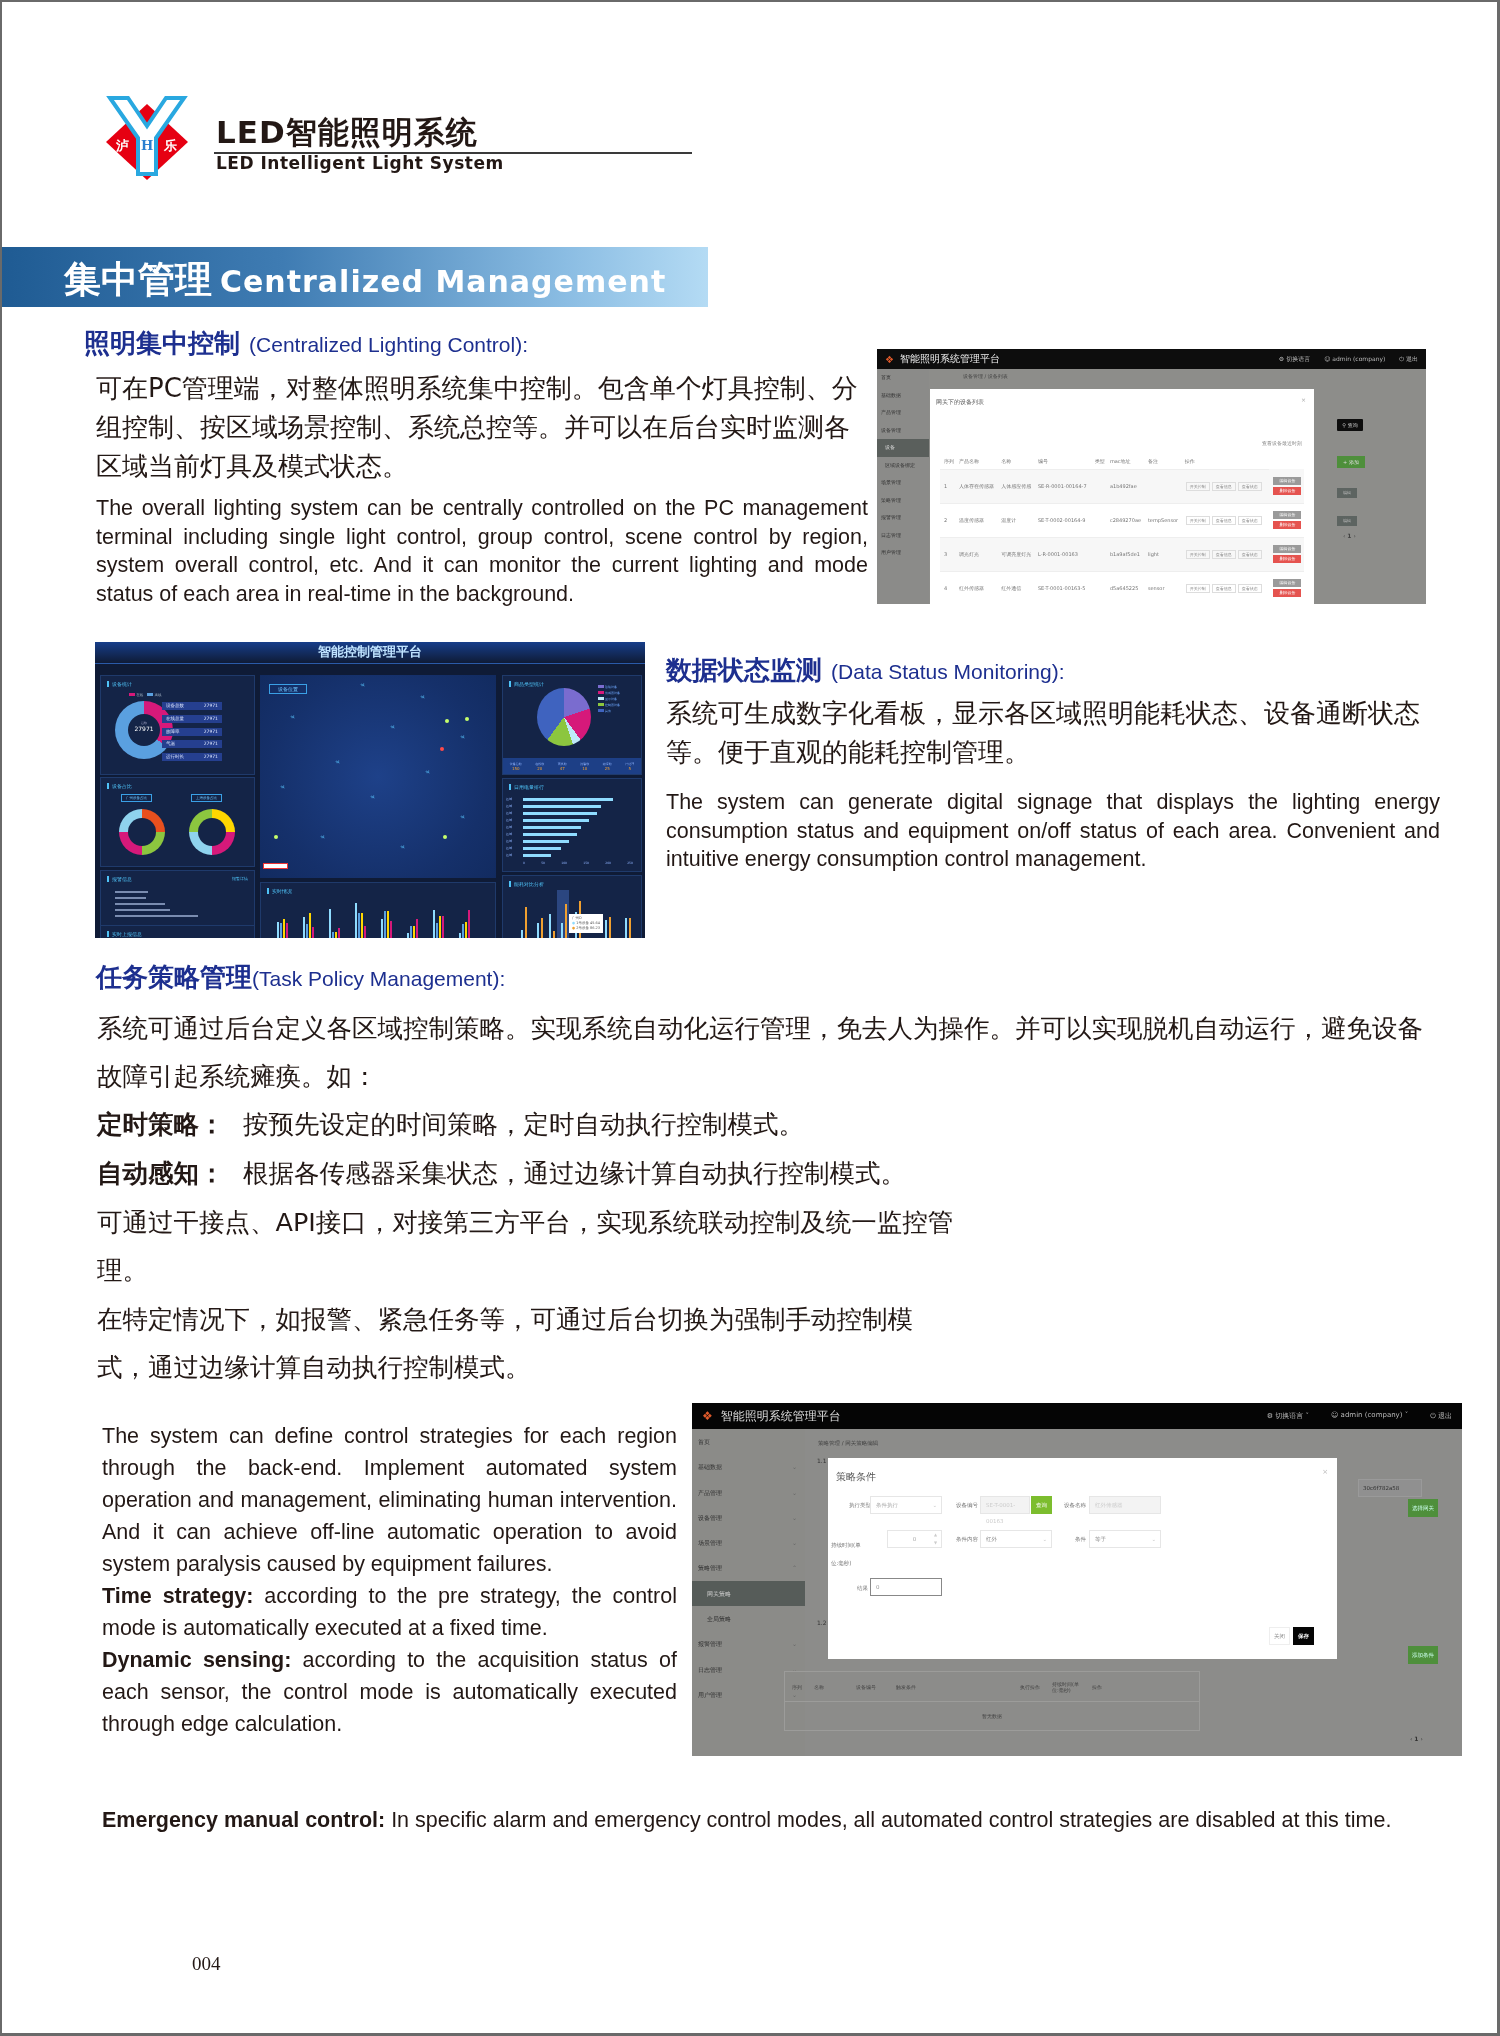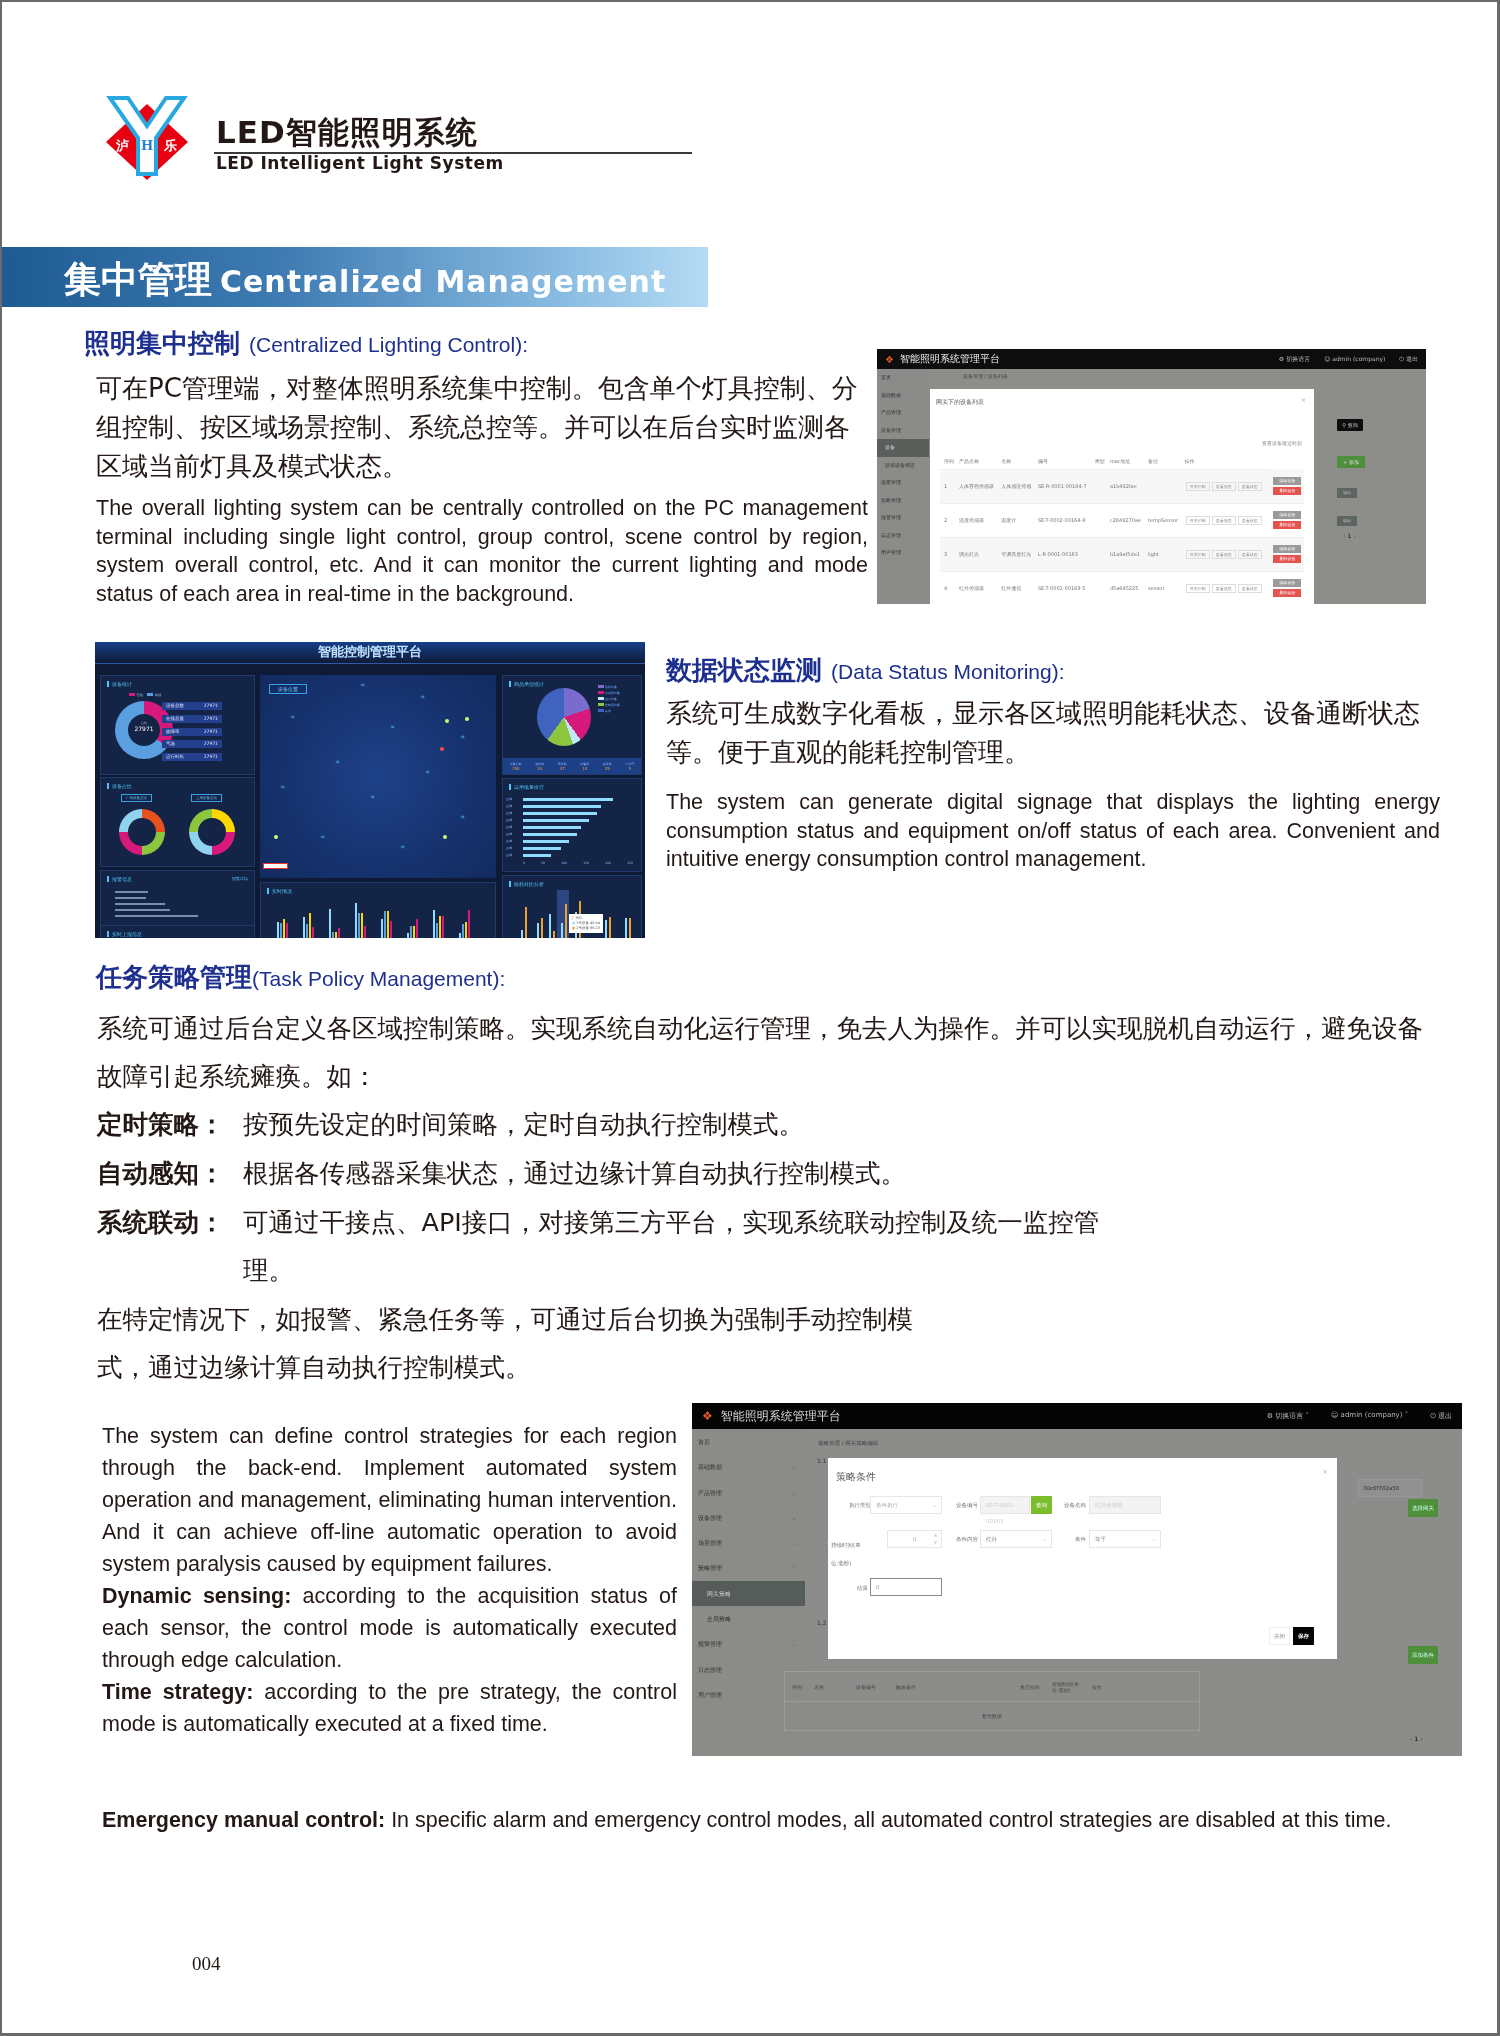--- a/index.html
+++ b/index.html
@@ -456,32 +456,31 @@
 <div class="abs" style="left:97px;top:1100px;width:1010px;font-size:25.5px;line-height:48px">
   <div style="display:flex">
       <b style="flex:0 0 146px">定时策略：</b>
       <span>按预先设定的时间策略，定时自动执行控制模式。</span>
     </div>
   <div style="display:flex;margin-top:1px">
       <b style="flex:0 0 146px">自动感知：</b>
       <span>根据各传感器采集状态，通过边缘计算自动执行控制模式。</span>
     </div>
   <div style="display:flex;margin-top:1px">
-      <b style="flex:0 0 146px">系统联动：</b>
       <span style="width:860px">可通过干接点、API接口，对接第三方平台，实现系统联动控制及统一监控管理。</span>
     </div>
   <div style="display:flex;margin-top:1px">
       <span style="width:840px">在特定情况下，如报警、紧急任务等，可通过后台切换为强制手动控制模式，通过边缘计算自动执行控制模式。</span>
     </div>
 </div>
 
 <div class="abs en-body" style="left:102px;top:1420px;width:575px;font-size:21.5px;line-height:32px">
   <div>The system can define control strategies for each region through the back-end. Implement automated system operation and management, eliminating human intervention. And it can achieve off-line automatic operation to avoid system paralysis caused by equipment failures.</div>
+  <div><b>Time strategy:</b><span> according to the pre strategy, the control mode is automatically executed at a fixed time.</span></div>
   <div><b>Dynamic sensing:</b><span> according to the acquisition status of each sensor, the control mode is automatically executed through edge calculation.</span></div>
-  <div><b>Time strategy:</b><span> according to the pre strategy, the control mode is automatically executed at a fixed time.</span></div>
 </div>
 <div class="abs en-body" style="left:102px;top:1804px;width:1328px;font-size:21.5px;line-height:32px">
   <div><b>Emergency manual control:</b><span> In specific alarm and emergency control modes, all automated control strategies are disabled at this time.</span></div>
 </div>
 
 <div class="abs shot2">
   <div class="tb2">
     <span style="color:#e05a2b;font-size:12px">❖</span>
     <span class="title">智能照明系统管理平台</span>
     <div class="right">

